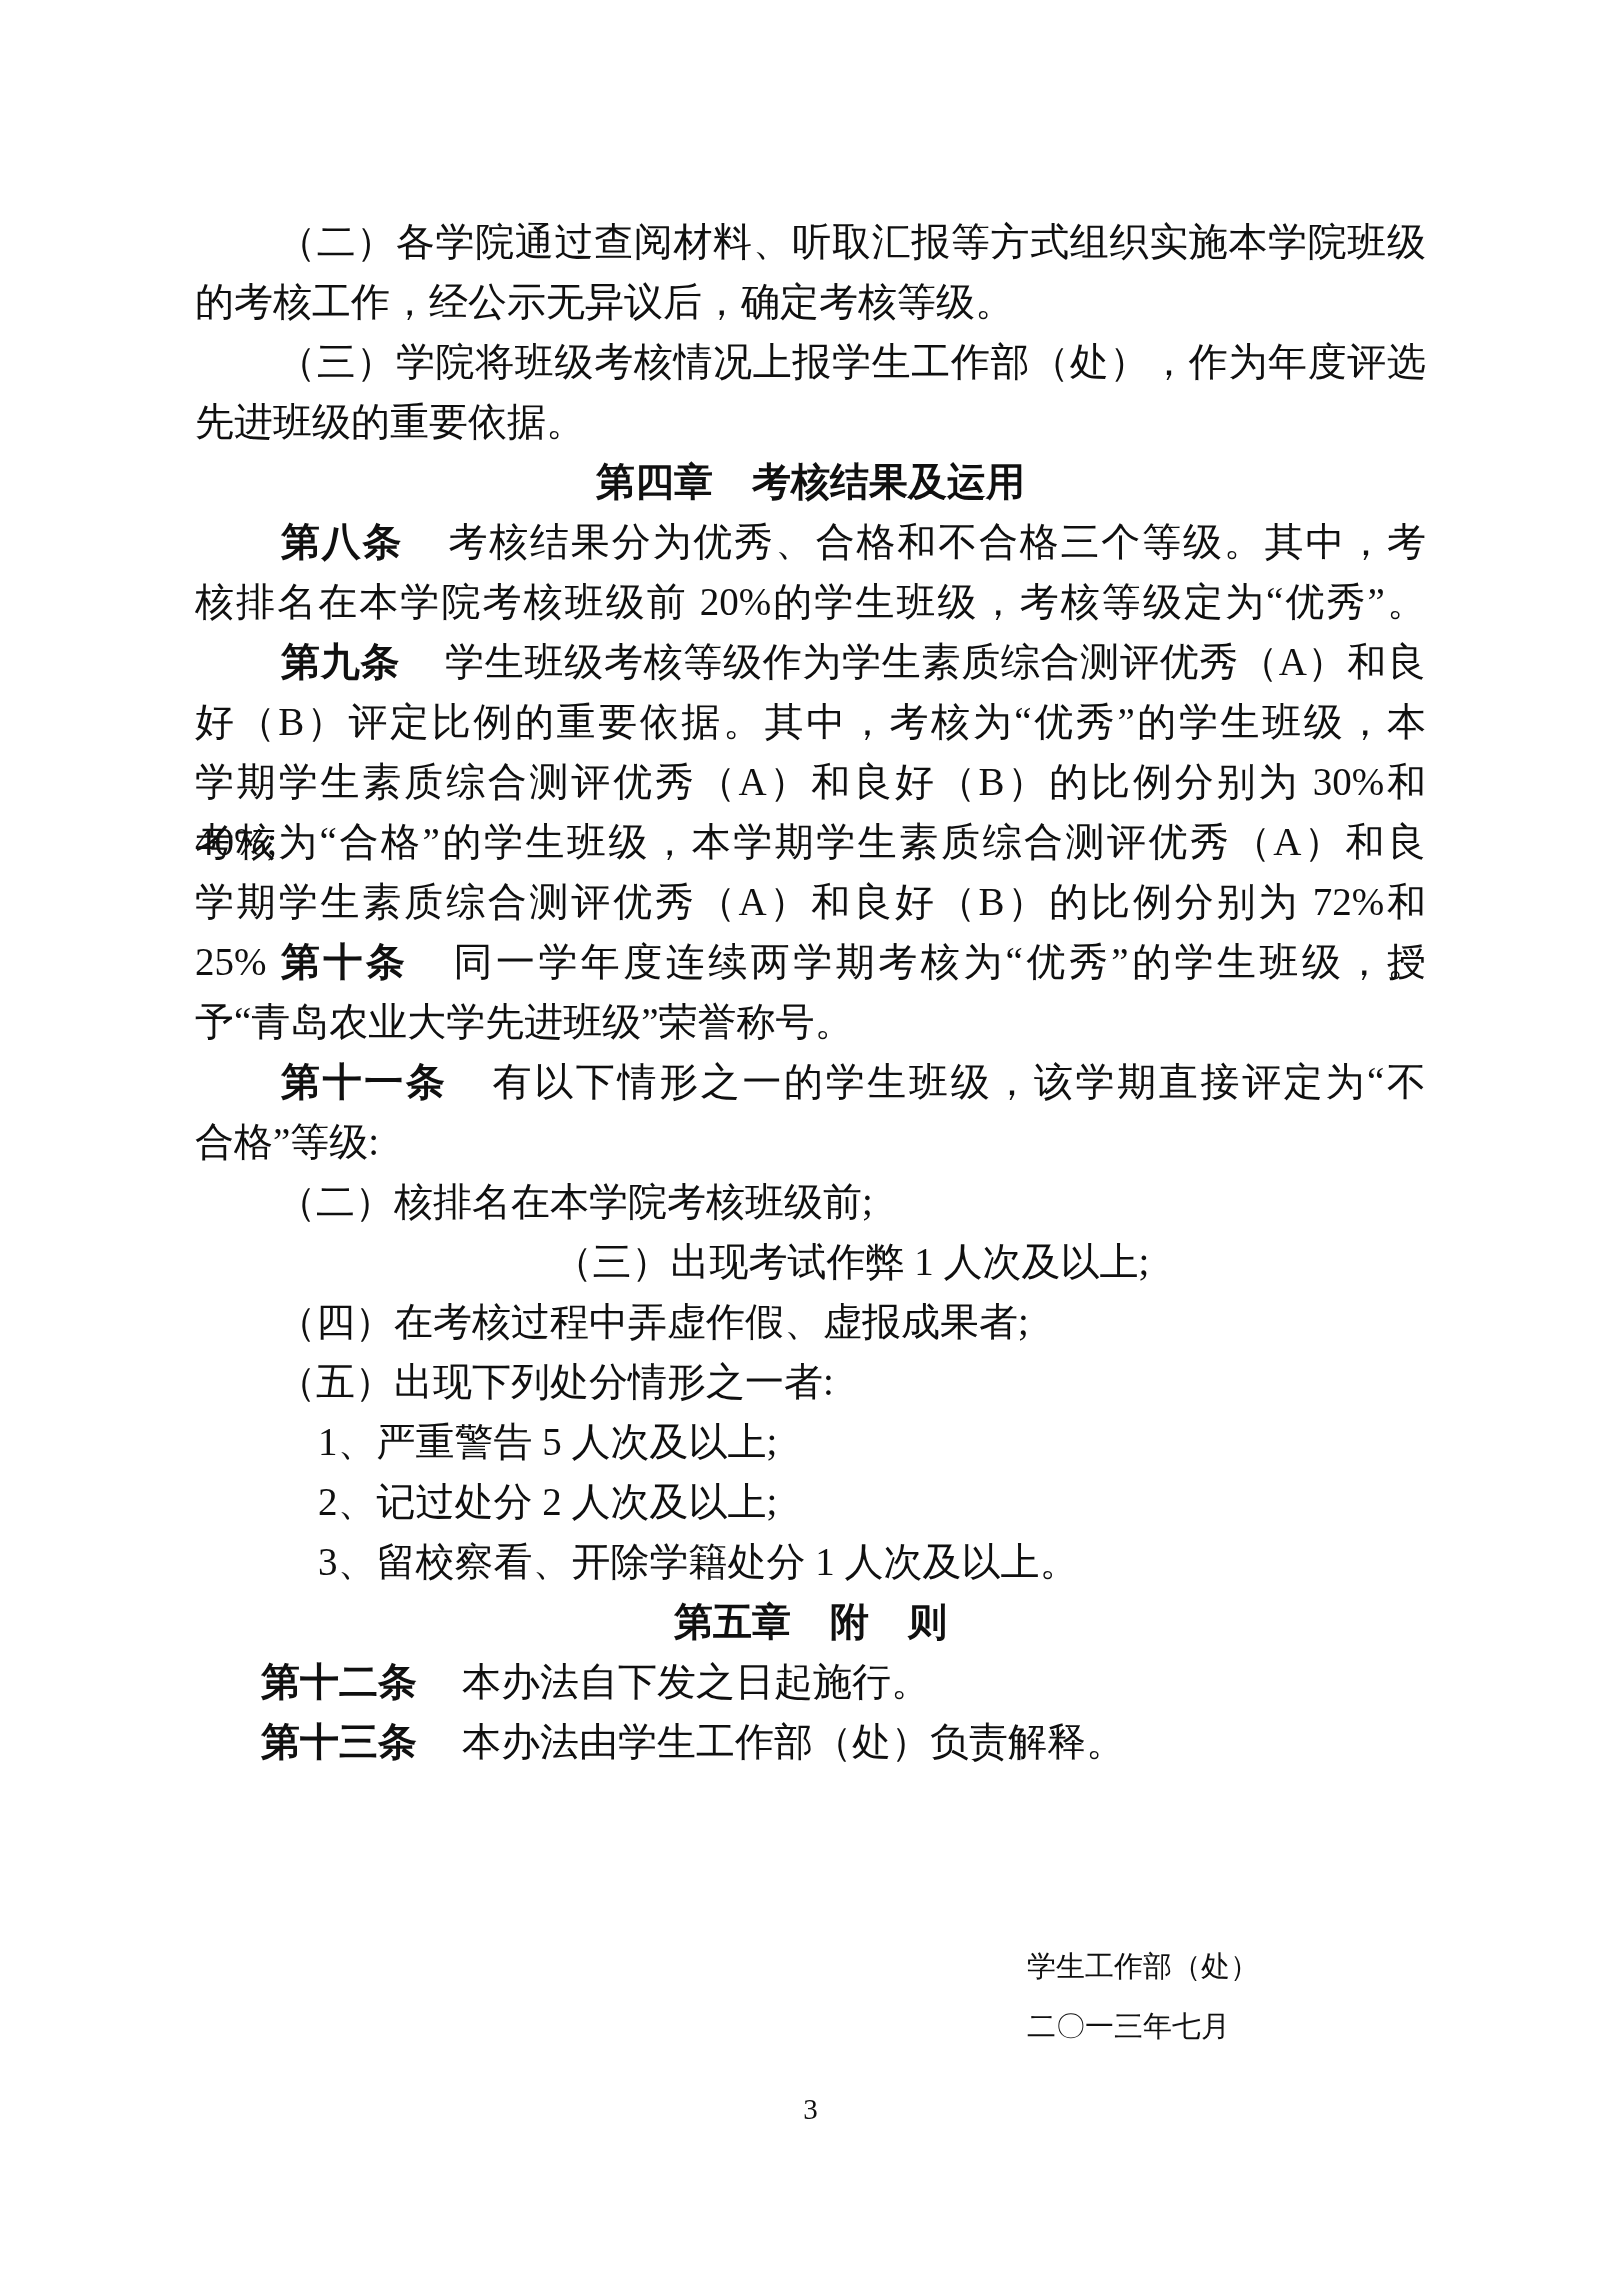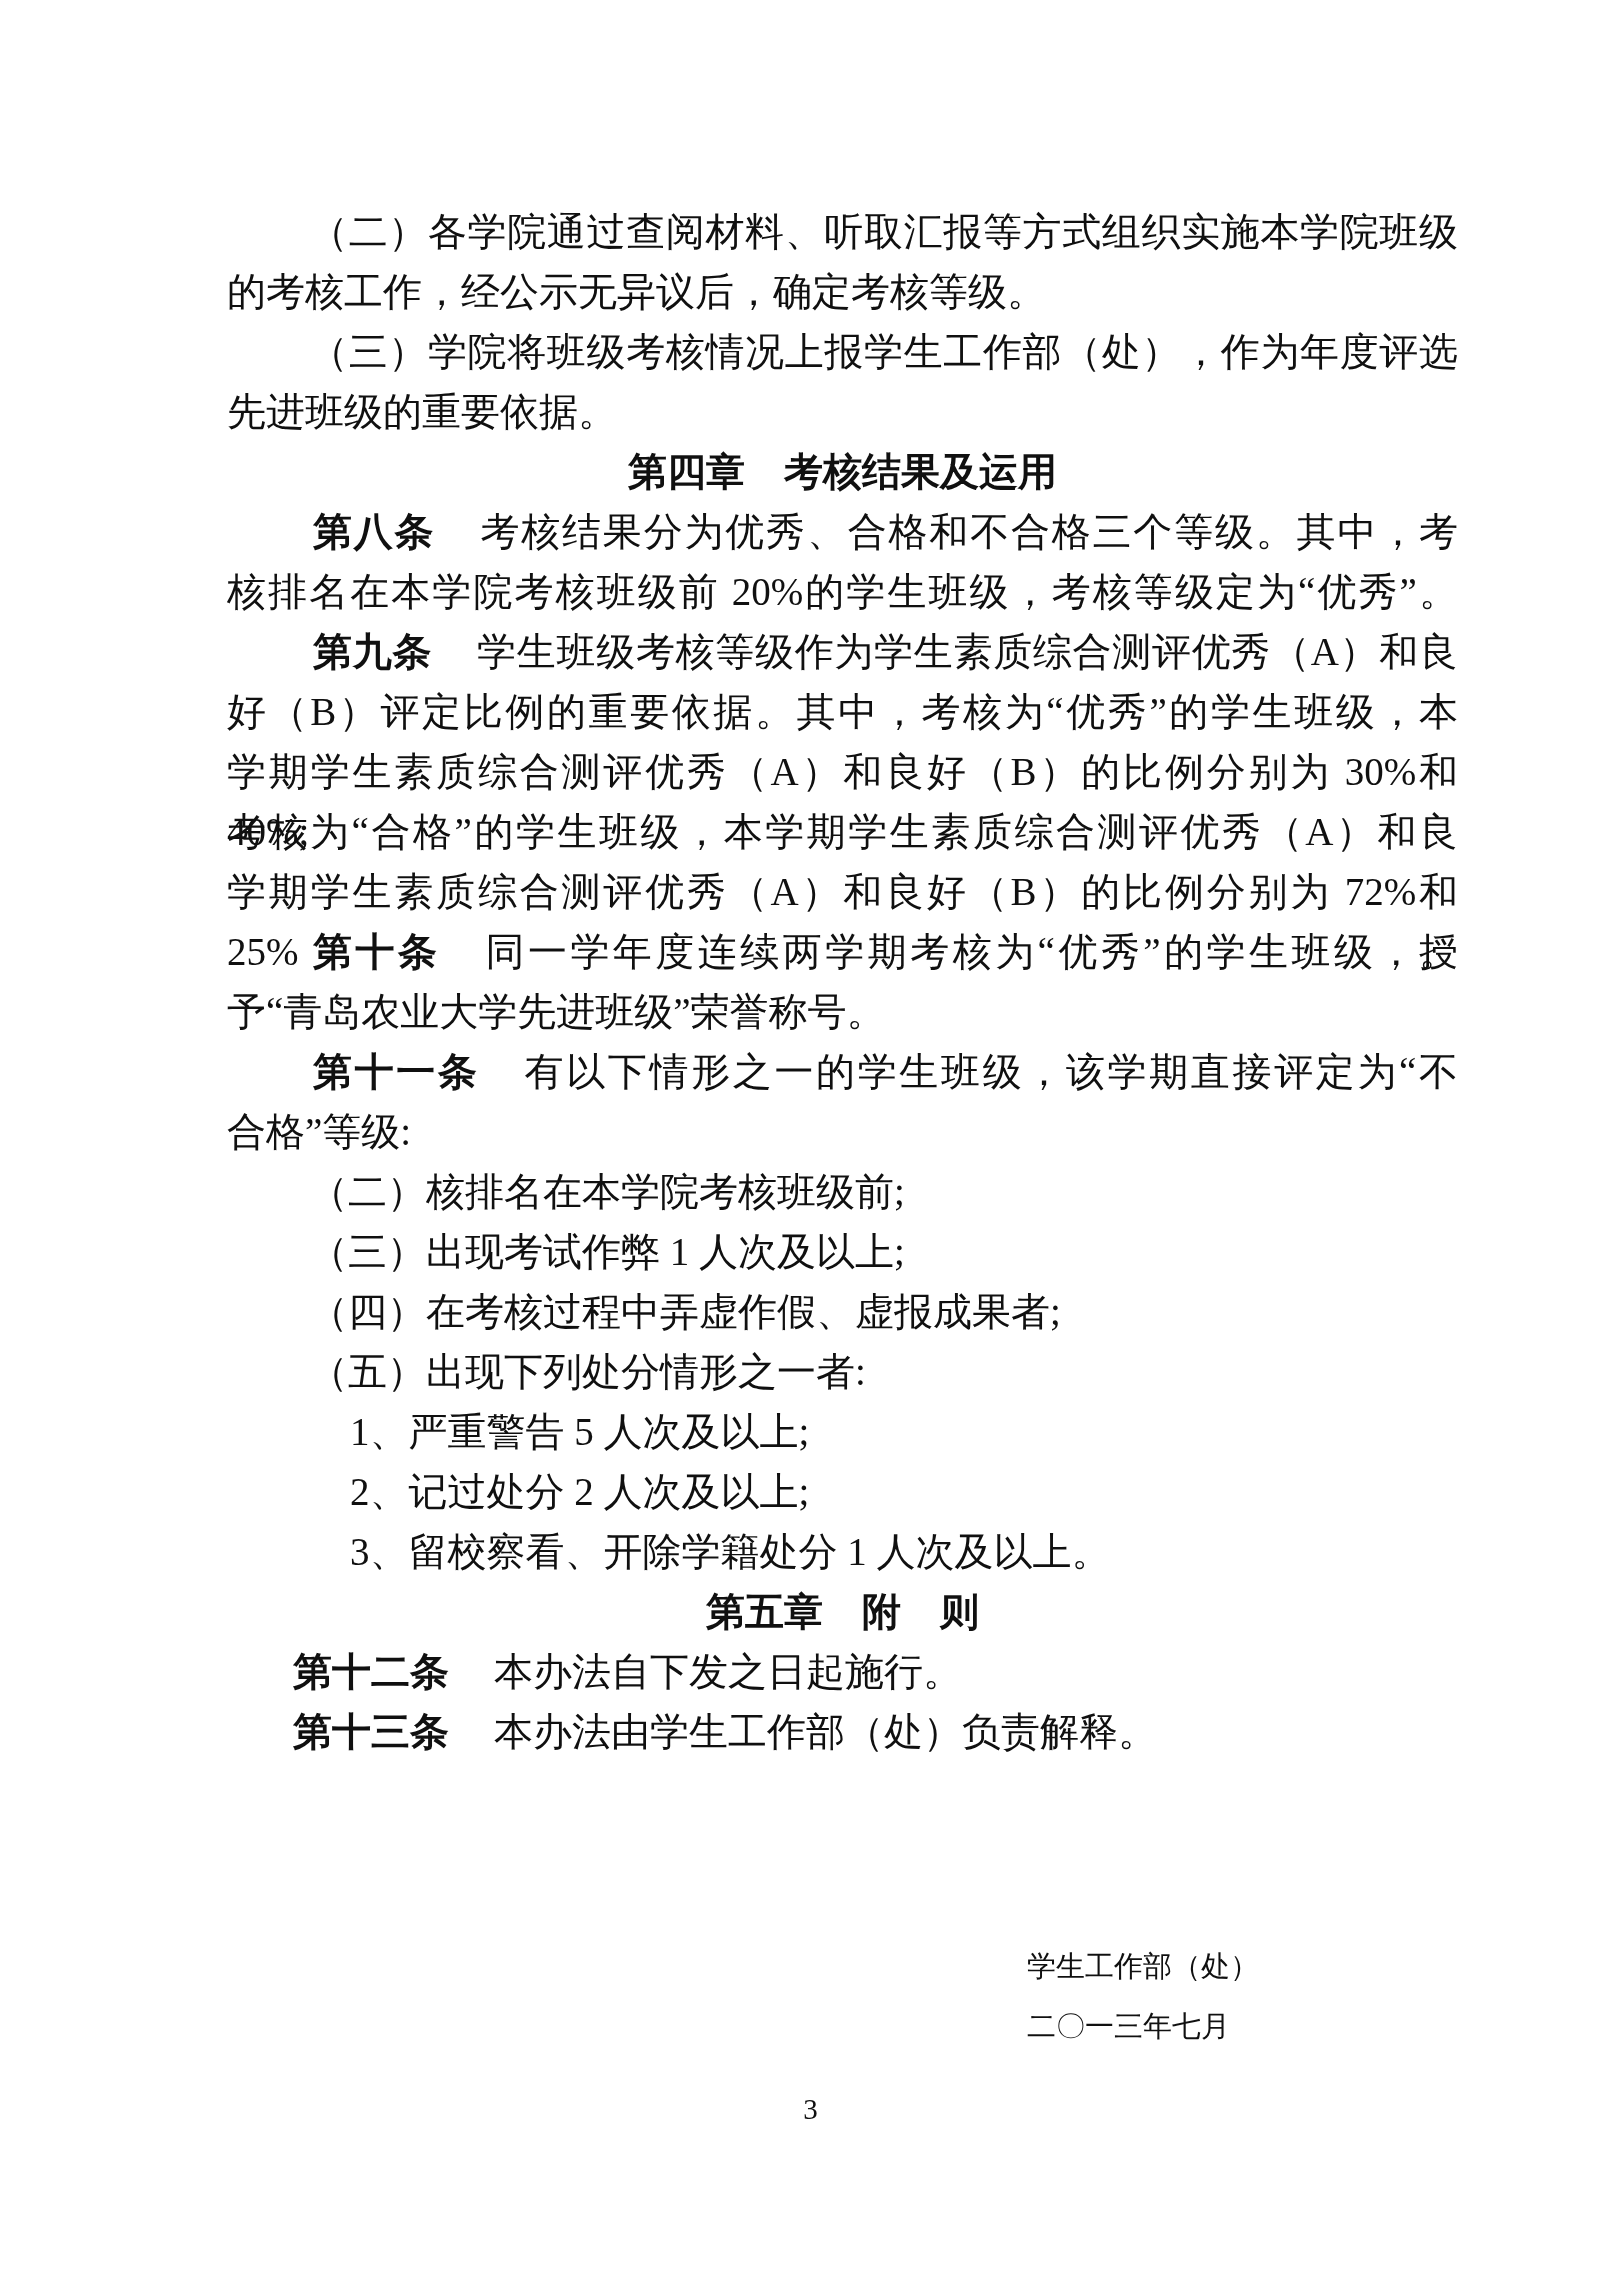--- a/index.html
+++ b/index.html
@@ -13,23 +13,22 @@
     height: 2293px;
     margin: 0 auto;
     background: #ffffff;
     color: #101010;
     font-family: "Liberation Serif", "DejaVu Serif", serif;
     overflow: hidden;
   }
   .text-block {
     position: absolute;
     left: 195px;
-    top: 202px;
+    top: 212px;
     width: 1231px;
-    margin-left: 32px;
   }
   .line {
     height: 60px;
     line-height: 60px;
     font-size: 39px;
     letter-spacing: 0;
   }
   .line.fill {
     text-align: justify;
     text-align-last: justify;
@@ -78,21 +77,21 @@
       <div class="line fill" style="padding-left: 86px;"><span class="art-num">第九条</span>学生班级考核等级作为学生素质综合测评优秀（A）和良</div>
       <div class="line fill">好（B）评定比例的重要依据。其中，考核为“优秀”的学生班级，本</div>
       <div class="line fill">学期学生素质综合测评优秀（A）和良好（B）的比例分别为 30%和 40%;</div>
       <div class="line fill">考核为“合格”的学生班级，本学期学生素质综合测评优秀（A）和良</div>
       <div class="line fill">学期学生素质综合测评优秀（A）和良好（B）的比例分别为 72%和 25%。</div>
       <div class="line fill" style="padding-left: 86px;"><span class="art-num">第十条</span>同一学年度连续两学期考核为“优秀”的学生班级，授</div>
       <div class="line">予“青岛农业大学先进班级”荣誉称号。</div>
       <div class="line fill" style="padding-left: 86px;"><span class="art-num">第十一条</span>有以下情形之一的学生班级，该学期直接评定为“不</div>
       <div class="line">合格”等级:</div>
       <div class="line" style="padding-left: 82px;">（二）核排名在本学院考核班级前;</div>
-      <div class="line" style="padding-left: 82px;">（三）出现考试作弊 1 人次及以上;</div>
+      <div class="line" style="padding-left: 82px; text-align: center;">（三）出现考试作弊 1 人次及以上;</div>
       <div class="line" style="padding-left: 82px;">（四）在考核过程中弄虚作假、虚报成果者;</div>
       <div class="line" style="padding-left: 82px;">（五）出现下列处分情形之一者:</div>
       <div class="line" style="padding-left: 123px;">1、严重警告 5 人次及以上;</div>
       <div class="line" style="padding-left: 123px;">2、记过处分 2 人次及以上;</div>
       <div class="line" style="padding-left: 123px;">3、留校察看、开除学籍处分 1 人次及以上。</div>
       <div class="line heading">第五章　附　则</div>
       <div class="line" style="padding-left: 66px;"><span class="art-num">第十二条</span>本办法自下发之日起施行。</div>
       <div class="line" style="padding-left: 66px;"><span class="art-num">第十三条</span>本办法由学生工作部（处）负责解释。</div>
     </div>
 

